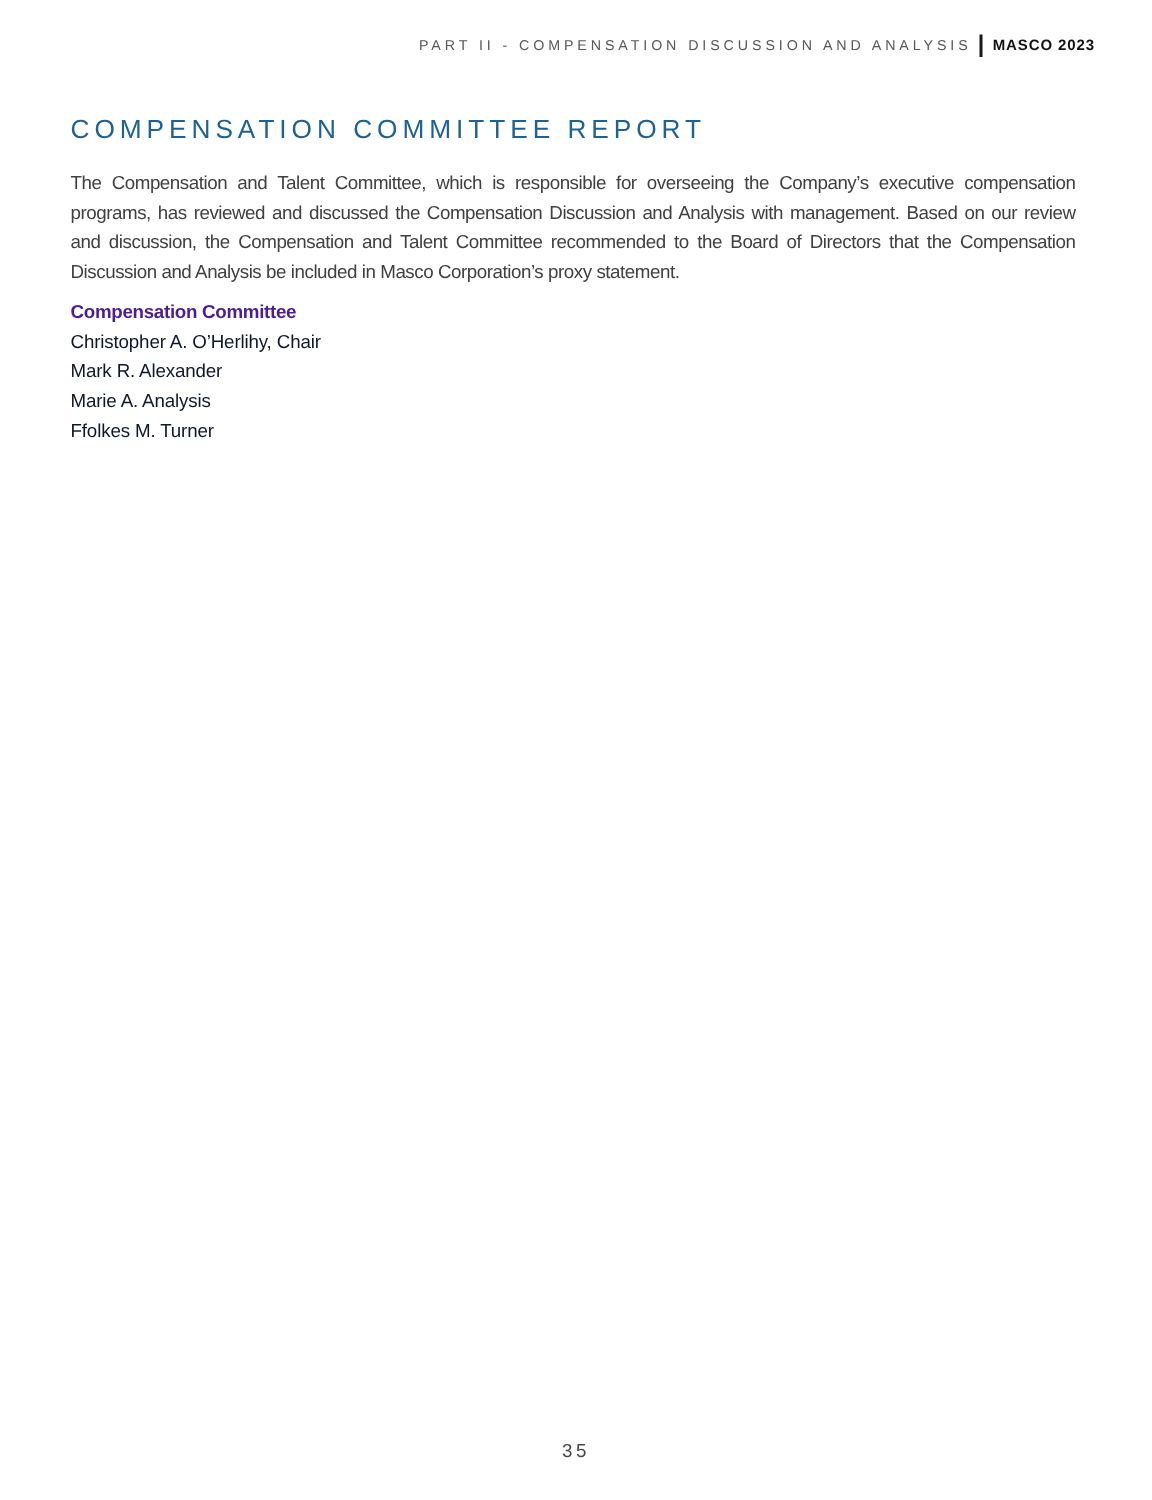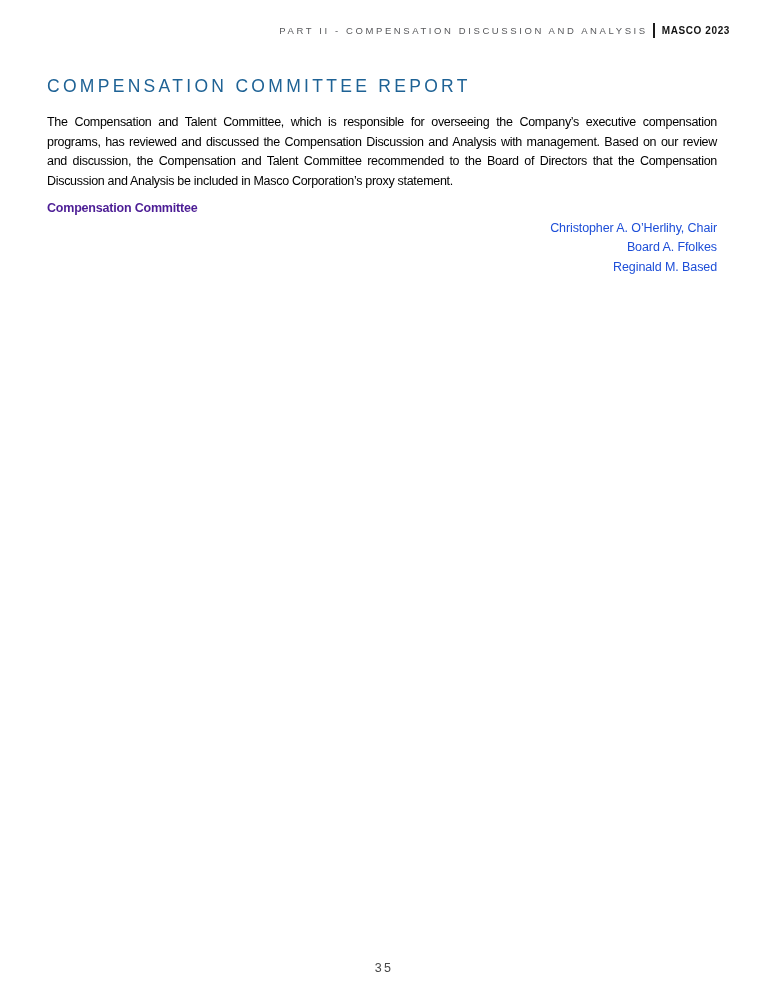--- a/index.html
+++ b/index.html
@@ -54,37 +54,36 @@
     font-size: 17.5px;
     font-weight: 400;
     letter-spacing: 3.3px;
     color: #1e6295;
     margin-bottom: 16px;
   }
   .report-paragraph {
     font-size: 12.5px;
     line-height: 19.7px;
     letter-spacing: -0.3px;
-    color: #000000;
+    color: #404040;
     text-align: justify;
     margin-bottom: 7px;
   }
   .committee-heading {
     font-size: 12.5px;
     font-weight: 700;
     letter-spacing: -0.2px;
     color: #4c1d95;
     line-height: 19.7px;
   }
   .committee-member {
     font-size: 12.5px;
     letter-spacing: -0.1px;
-    color: #1d4ed8;
+    color: #0f172a;
     line-height: 19.7px;
-    text-align: right;
   }
 
   
   .page-footer {
     position: absolute;
     left: 0;
     right: 0;
     top: 958px;
     text-align: center;
   }
@@ -106,22 +105,23 @@
   </div>
 
   <div class="content">
     <h1 class="section-title">COMPENSATION COMMITTEE REPORT</h1>
 
     <p class="report-paragraph">The Compensation and Talent Committee, which is responsible for overseeing the Company’s executive compensation programs, has reviewed and discussed the Compensation Discussion and Analysis with management. Based on our review and discussion, the Compensation and Talent Committee recommended to the Board of Directors that the Compensation Discussion and Analysis be included in Masco Corporation’s proxy statement.</p>
 
     <div>
       <div class="committee-heading">Compensation Committee</div>
       <div class="committee-member">Christopher A. O’Herlihy, Chair</div>
-      <div class="committee-member">Board A. Ffolkes</div>
-      <div class="committee-member">Reginald M. Based</div>
+      <div class="committee-member">Mark R. Alexander</div>
+      <div class="committee-member">Marie A. Analysis</div>
+      <div class="committee-member">Ffolkes M. Turner</div>
     </div>
   </div>
 
   <div class="page-footer">
     <span class="page-number">35</span>
   </div>
 
 </div>
 
 </body></html>

